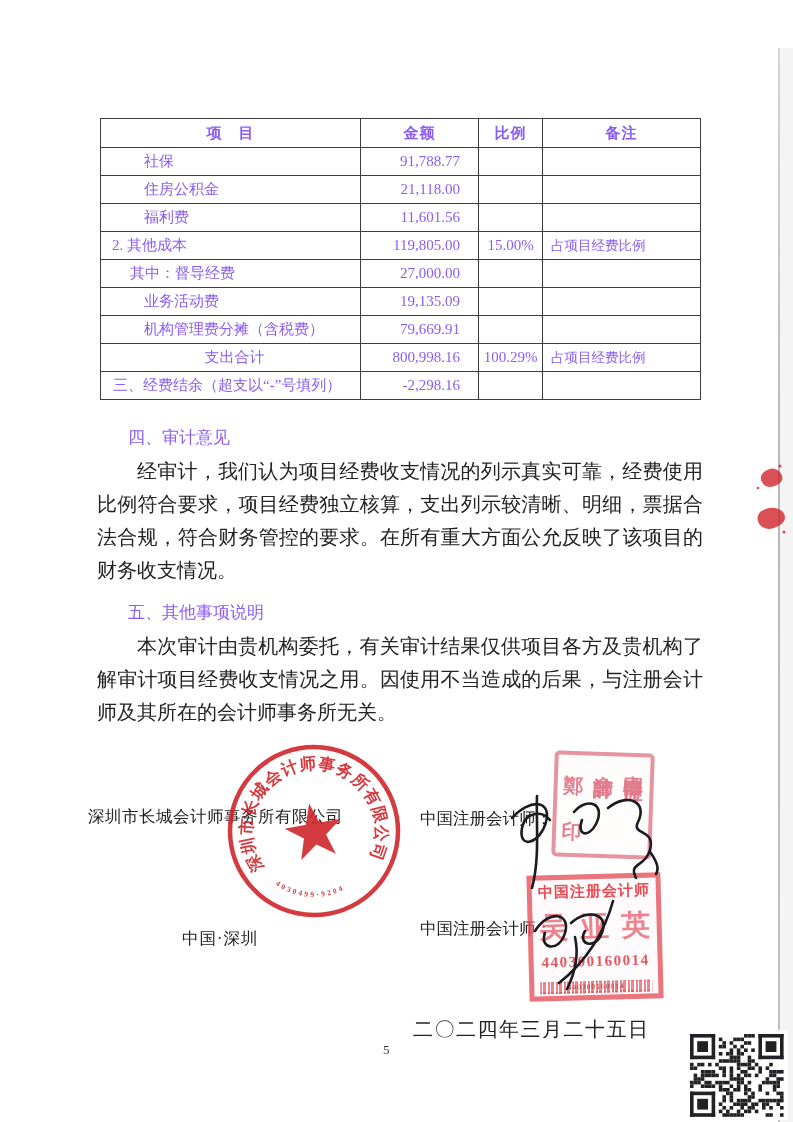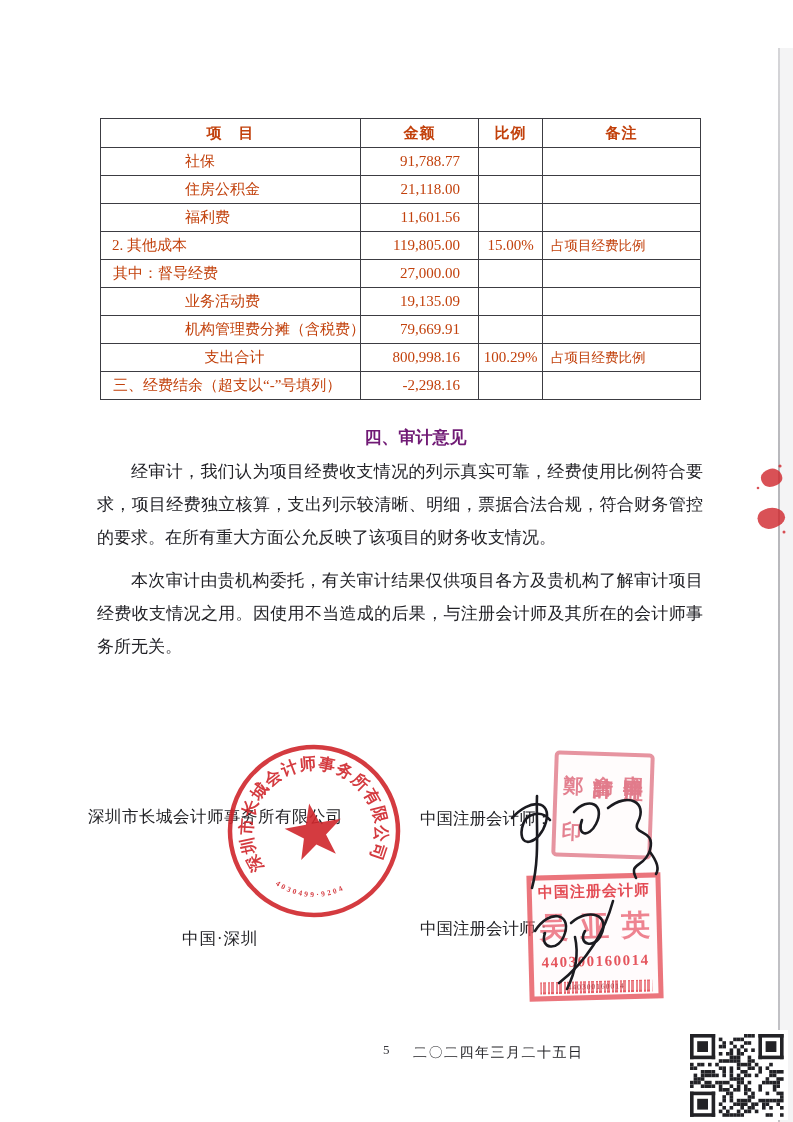--- a/index.html
+++ b/index.html
@@ -11,43 +11,43 @@
   }
   .abs{position:absolute;}
   
   .page-edge{left:778px;top:48px;width:2px;height:1074px;
     background:linear-gradient(#d6d6d9,#b7b7bb 40%,#c3c3c7);}
   .edge-strip{left:780px;top:48px;width:13px;height:1074px;background:#f4f4f5;}
   
   .expense-table{left:100px;top:118px;border-collapse:collapse;table-layout:fixed;width:600px;}
   .expense-table td,.expense-table th{
     border:1.5px solid #3c3c42;font-size:15px;font-weight:normal;
-    height:27px;padding:0;white-space:nowrap;overflow:hidden;color:#c2410c;
+    height:27px;padding:0;white-space:nowrap;overflow:hidden;color:#8b5cf6;
   }
   .expense-table th{height:28px;font-weight:bold;text-align:center;letter-spacing:1px;}
   .expense-table td.amount{text-align:right;padding-right:18px;}
   .expense-table td.ratio{text-align:center;}
   .expense-table td.note{text-align:left;padding-left:8px;font-size:13.5px;}
   .expense-table td.item{text-align:left;}
   .expense-table td.item.l0{padding-left:12px;}
   .expense-table td.item.l1{padding-left:11px;margin-left:41px;}
-  .expense-table td.item.l2{padding-left:12px;}
-  .expense-table td.item.l3{padding-left:84px;}
+  .expense-table td.item.l2{padding-left:29px;}
+  .expense-table td.item.l3{padding-left:43px;}
   .expense-table td.item.total{text-align:center;padding-left:8px;}
   
   .sections{left:97px;top:412px;width:606px;}
-  .sec-heading{font-size:17px;font-weight:bold;margin:14px 0 6px 31px;color:#701a75;text-align:center;}
-  .sec-para{font-size:17px;line-height:33px;text-align:justify;margin:0 0 10px 0;
+  .sec-heading{font-size:17px;font-weight:normal;margin:14px 0 6px 31px;color:#8b5cf6;}
+  .sec-para{font-size:20px;line-height:33px;text-align:justify;margin:0 0 10px 0;
     text-indent:2em;color:#222227;}
   
   .firm-name{left:88px;top:806px;font-size:16.5px;letter-spacing:.5px;}
   .cpa-label-1{left:420px;top:808px;font-size:16.5px;}
   .firm-location{left:182px;top:928px;font-size:16.5px;letter-spacing:1px;}
   .cpa-label-2{left:420px;top:918px;font-size:16.5px;}
-  .report-date{left:413px;top:1044px;font-size:14px;letter-spacing:1.5px;}
+  .report-date{left:413px;top:1016px;font-size:20px;letter-spacing:1.5px;}
   .page-number{left:383px;top:1042px;font-size:13px;color:#35353a;}
   
   .round-seal{left:224px;top:741px;width:180px;height:180px;opacity:.9;}
   
   .square-seal{left:553px;top:752px;width:100px;height:106px;
     border:4px solid rgba(225,122,138,.85);border-radius:5px;
     transform:rotate(2deg);box-sizing:border-box;opacity:.95;
     display:flex;flex-direction:row;justify-content:space-between;
     padding:3px 6px;background:rgba(255,235,238,.15);}
   .seal-col{writing-mode:vertical-rl;text-orientation:upright;
@@ -157,20 +157,21 @@
         <td class="amount">-2,298.16</td>
         <td class="ratio"></td>
         <td class="note"></td>
       </tr>
     </tbody>
 </table>
 
 <div class="abs sections">
     <div class="sec-heading">四、审计意见</div>
     <p class="sec-para">经审计，我们认为项目经费收支情况的列示真实可靠，经费使用比例符合要求，项目经费独立核算，支出列示较清晰、明细，票据合法合规，符合财务管控的要求。在所有重大方面公允反映了该项目的财务收支情况。</p>
+    <div class="sec-heading">五、其他事项说明</div>
     <p class="sec-para">本次审计由贵机构委托，有关审计结果仅供项目各方及贵机构了解审计项目经费收支情况之用。因使用不当造成的后果，与注册会计师及其所在的会计师事务所无关。</p>
   </div>
 
 <div class="abs firm-name">深圳市长城会计师事务所有限公司</div>
 <div class="abs cpa-label-1">中国注册会计师：</div>
 <div class="abs firm-location">中国·深圳</div>
 <div class="abs cpa-label-2">中国注册会计师：</div>
 <div class="abs report-date">二〇二四年三月二十五日</div>
 <div class="abs page-number">5</div>
 

